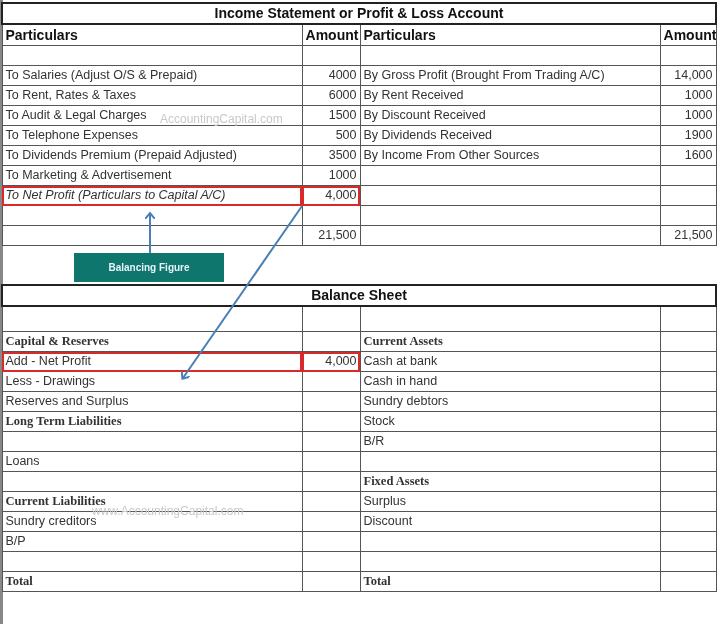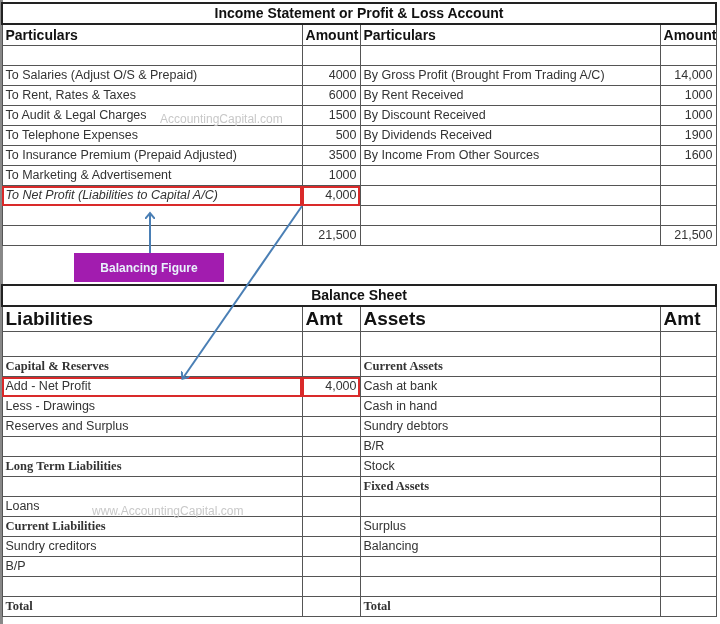--- a/index.html
+++ b/index.html
@@ -12,21 +12,21 @@
   .num { text-align:right; }
   .title-row td { font-weight:bold; font-size:14px; text-align:center; color:#111; border:2px solid #222; height:19px; }
   .hdr-row td { font-weight:bold; font-size:14px; color:#111; height:20px; }
   .bs-hdr td { font-weight:bold; font-size:19px; color:#111; height:24px; line-height:24px; }
   .bold { font-weight:bold; color:#111;font-family:Liberation Serif, serif; }
   .ital { font-style:italic; }
   .hl { outline:2px solid #d92a2a; outline-offset:-2px; }
   #pl { top:2px;padding-left:28px; }
   #bs { top:284px;padding-left:6px; }
   .badge { position:absolute; left:74px; top:253px; width:150px; height:29px;
-           background:#a21caf; color:#e8f2fb; font-weight:bold; font-size:12px;
+           background:#0f766e; color:#e8f2fb; font-weight:bold; font-size:10px;
            display:flex; align-items:center; justify-content:center; }
   .watermark { position:absolute; color:#c8c8c8; font-size:12px; pointer-events:none; }
   svg.arrows { position:absolute; left:0; top:0; }
   .left-edge { position:absolute; left:0; top:0; width:3px; height:624px; background:#888; }
 </style>
 </head>
 <body>
 
 <div class="left-edge"></div>
 
@@ -71,33 +71,33 @@
     <td>By Discount Received</td>
     <td class="num">1000</td>
   </tr>
   <tr>
     <td>To Telephone Expenses</td>
     <td class="num">500</td>
     <td>By Dividends Received</td>
     <td class="num">1900</td>
   </tr>
   <tr>
-    <td>To Insurance Premium (Prepaid Adjusted)</td>
+    <td>To Dividends Premium (Prepaid Adjusted)</td>
     <td class="num">3500</td>
     <td>By Income From Other Sources</td>
     <td class="num">1600</td>
   </tr>
   <tr>
     <td>To Marketing &amp; Advertisement</td>
     <td class="num">1000</td>
     <td></td>
         <td></td>
   </tr>
   <tr>
-    <td class="ital hl">To Net Profit (Liabilities to Capital A/C)</td>
+    <td class="ital hl">To Net Profit (Particulars to Capital A/C)</td>
     <td class="num hl">4,000</td>
     <td></td>
         <td></td>
   </tr>
   <tr>
         <td></td>
         <td></td>
         <td></td>
         <td></td>
       </tr>
@@ -118,26 +118,20 @@
   <colgroup>
       <col class="c1">
       <col class="c2">
       <col class="c3">
       <col class="c4">
     </colgroup>
   <tbody>
       <tr class="title-row">
     <td colspan="4">Balance Sheet</td>
   </tr>
-  <tr class="bs-hdr">
-    <td>Liabilities</td>
-    <td>Amt</td>
-    <td>Assets</td>
-    <td>Amt</td>
-  </tr>
   <tr>
         <td style="height:24px"></td>
         <td></td>
         <td></td>
         <td></td>
       </tr>
   <tr>
     <td class="bold">Capital &amp; Reserves</td>
     <td class="num"></td>
     <td class="bold">Current Assets</td>
@@ -155,53 +149,53 @@
     <td>Cash in hand</td>
     <td class="num"></td>
   </tr>
   <tr>
     <td>Reserves and Surplus</td>
     <td class="num"></td>
     <td>Sundry debtors</td>
     <td class="num"></td>
   </tr>
   <tr>
+    <td class="bold">Long Term Liabilities</td>
+    <td class="num"></td>
+    <td>Stock</td>
+    <td class="num"></td>
+  </tr>
+  <tr>
     <td></td>
     <td class="num"></td>
     <td>B/R</td>
     <td class="num"></td>
   </tr>
   <tr>
-    <td class="bold">Long Term Liabilities</td>
-    <td class="num"></td>
-    <td>Stock</td>
+    <td>Loans</td>
+    <td class="num"></td>
+    <td></td>
     <td class="num"></td>
   </tr>
   <tr>
     <td></td>
     <td class="num"></td>
     <td class="bold">Fixed Assets</td>
     <td class="num"></td>
   </tr>
   <tr>
-    <td>Loans</td>
-    <td class="num"></td>
-    <td></td>
-    <td class="num"></td>
-  </tr>
-  <tr>
     <td class="bold">Current Liabilities</td>
     <td class="num"></td>
     <td>Surplus</td>
     <td class="num"></td>
   </tr>
   <tr>
     <td>Sundry creditors</td>
     <td class="num"></td>
-    <td>Balancing</td>
+    <td>Discount</td>
     <td class="num"></td>
   </tr>
   <tr>
     <td>B/P</td>
     <td class="num"></td>
     <td></td>
     <td class="num"></td>
   </tr>
   <tr>
     <td></td>

